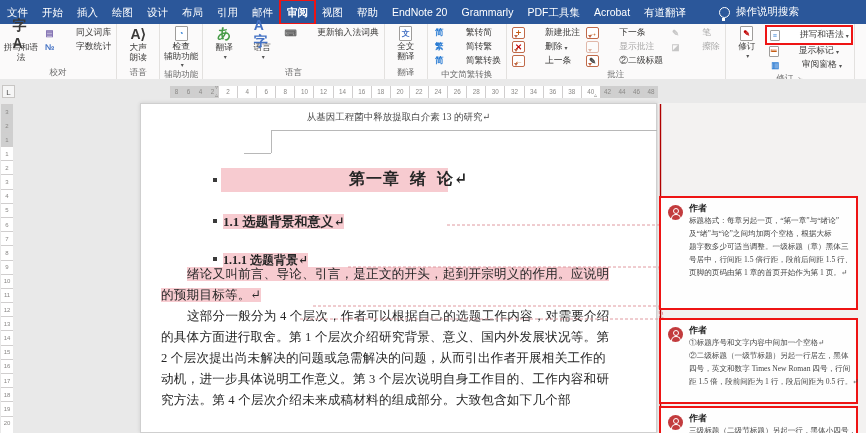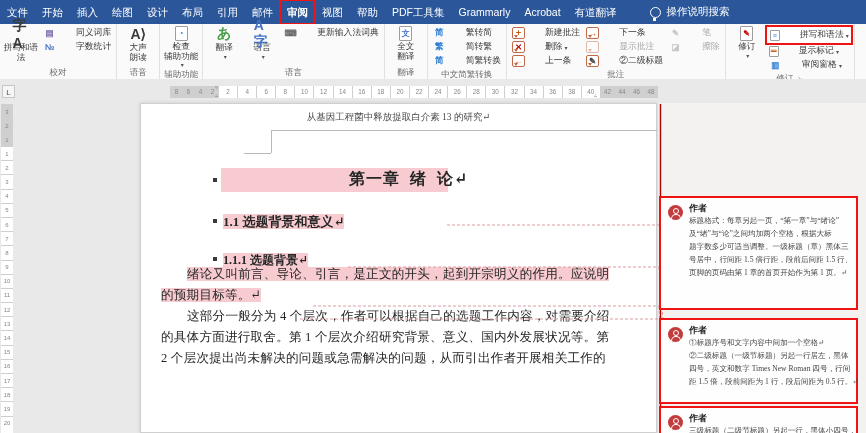--- a/index.html
+++ b/index.html
@@ -85,22 +85,23 @@
         <div class="tab">开始</div>
         <div class="tab">插入</div>
         <div class="tab">绘图</div>
         <div class="tab">设计</div>
         <div class="tab">布局</div>
         <div class="tab">引用</div>
         <div class="tab">邮件</div>
         <div class="tab active redbox">审阅</div>
         <div class="tab">视图</div>
         <div class="tab">帮助</div>
+        <div class="tab">EndNote 20</div>
+        <div class="tab">Grammarly</div>
         <div class="tab">PDF工具集</div>
-        <div class="tab">Grammarly</div>
         <div class="tab">Acrobat</div>
         <div class="tab">有道翻译</div>
       </div>
     <div id="tellme">
       <span class="bulb"></span>
       <span>操作说明搜索</span>
     </div>
   </div>
 
   <div id="ribbon">
@@ -386,20 +387,22 @@
       <span class="bullet" style="left:72px;top:115px;"></span>
       <div class="h3t"><span class="hl">1.1.1 选题背景↵</span></div>
       <span class="bullet" style="left:72px;top:153px;"></span>
 
       <div id="paras">
           <div class="line indent"><span class="hl">绪论又叫前言、导论、引言，是正文的开头，起到开宗明义的作用。应说明</span></div>
           <div class="line"><span class="hl">的预期目标等。↵</span></div>
           <div class="line indent"><span>这部分一般分为 4 个层次，作者可以根据自己的选题工作内容，对需要介绍</span></div>
           <div class="line"><span>的具体方面进行取舍。第 1 个层次介绍研究背景、意义、国内外发展状况等。第</span></div>
           <div class="line"><span>2 个层次提出尚未解决的问题或急需解决的问题，从而引出作者开展相关工作的</span></div>
+          <div class="line"><span>动机，进一步具体说明工作意义。第 3 个层次说明自身工作目的、工作内容和研</span></div>
+          <div class="line"><span>究方法。第 4 个层次介绍未来成稿材料的组成部分。大致包含如下几个部</span></div>
         </div>
     </div>
 
     <svg id="conn">
       <line x1="447" y1="146" x2="659" y2="146" stroke="#e09aa0" stroke-width="1" stroke-dasharray="3 2"></line>
       <line x1="348" y1="188" x2="659" y2="188" stroke="#e09aa0" stroke-width="1" stroke-dasharray="3 2"></line>
       <line x1="313" y1="227" x2="659" y2="227" stroke="#e09aa0" stroke-width="1" stroke-dasharray="3 2"></line>
       <line x1="300" y1="240" x2="659" y2="240" stroke="#e09aa0" stroke-width="1" stroke-dasharray="3 2"></line>
       <line x1="659" y1="146" x2="668" y2="128" stroke="#e09aa0" stroke-width="1" stroke-dasharray="3 2"></line>
       <line x1="659" y1="188" x2="664" y2="254" stroke="#e09aa0" stroke-width="1" stroke-dasharray="3 2"></line>

